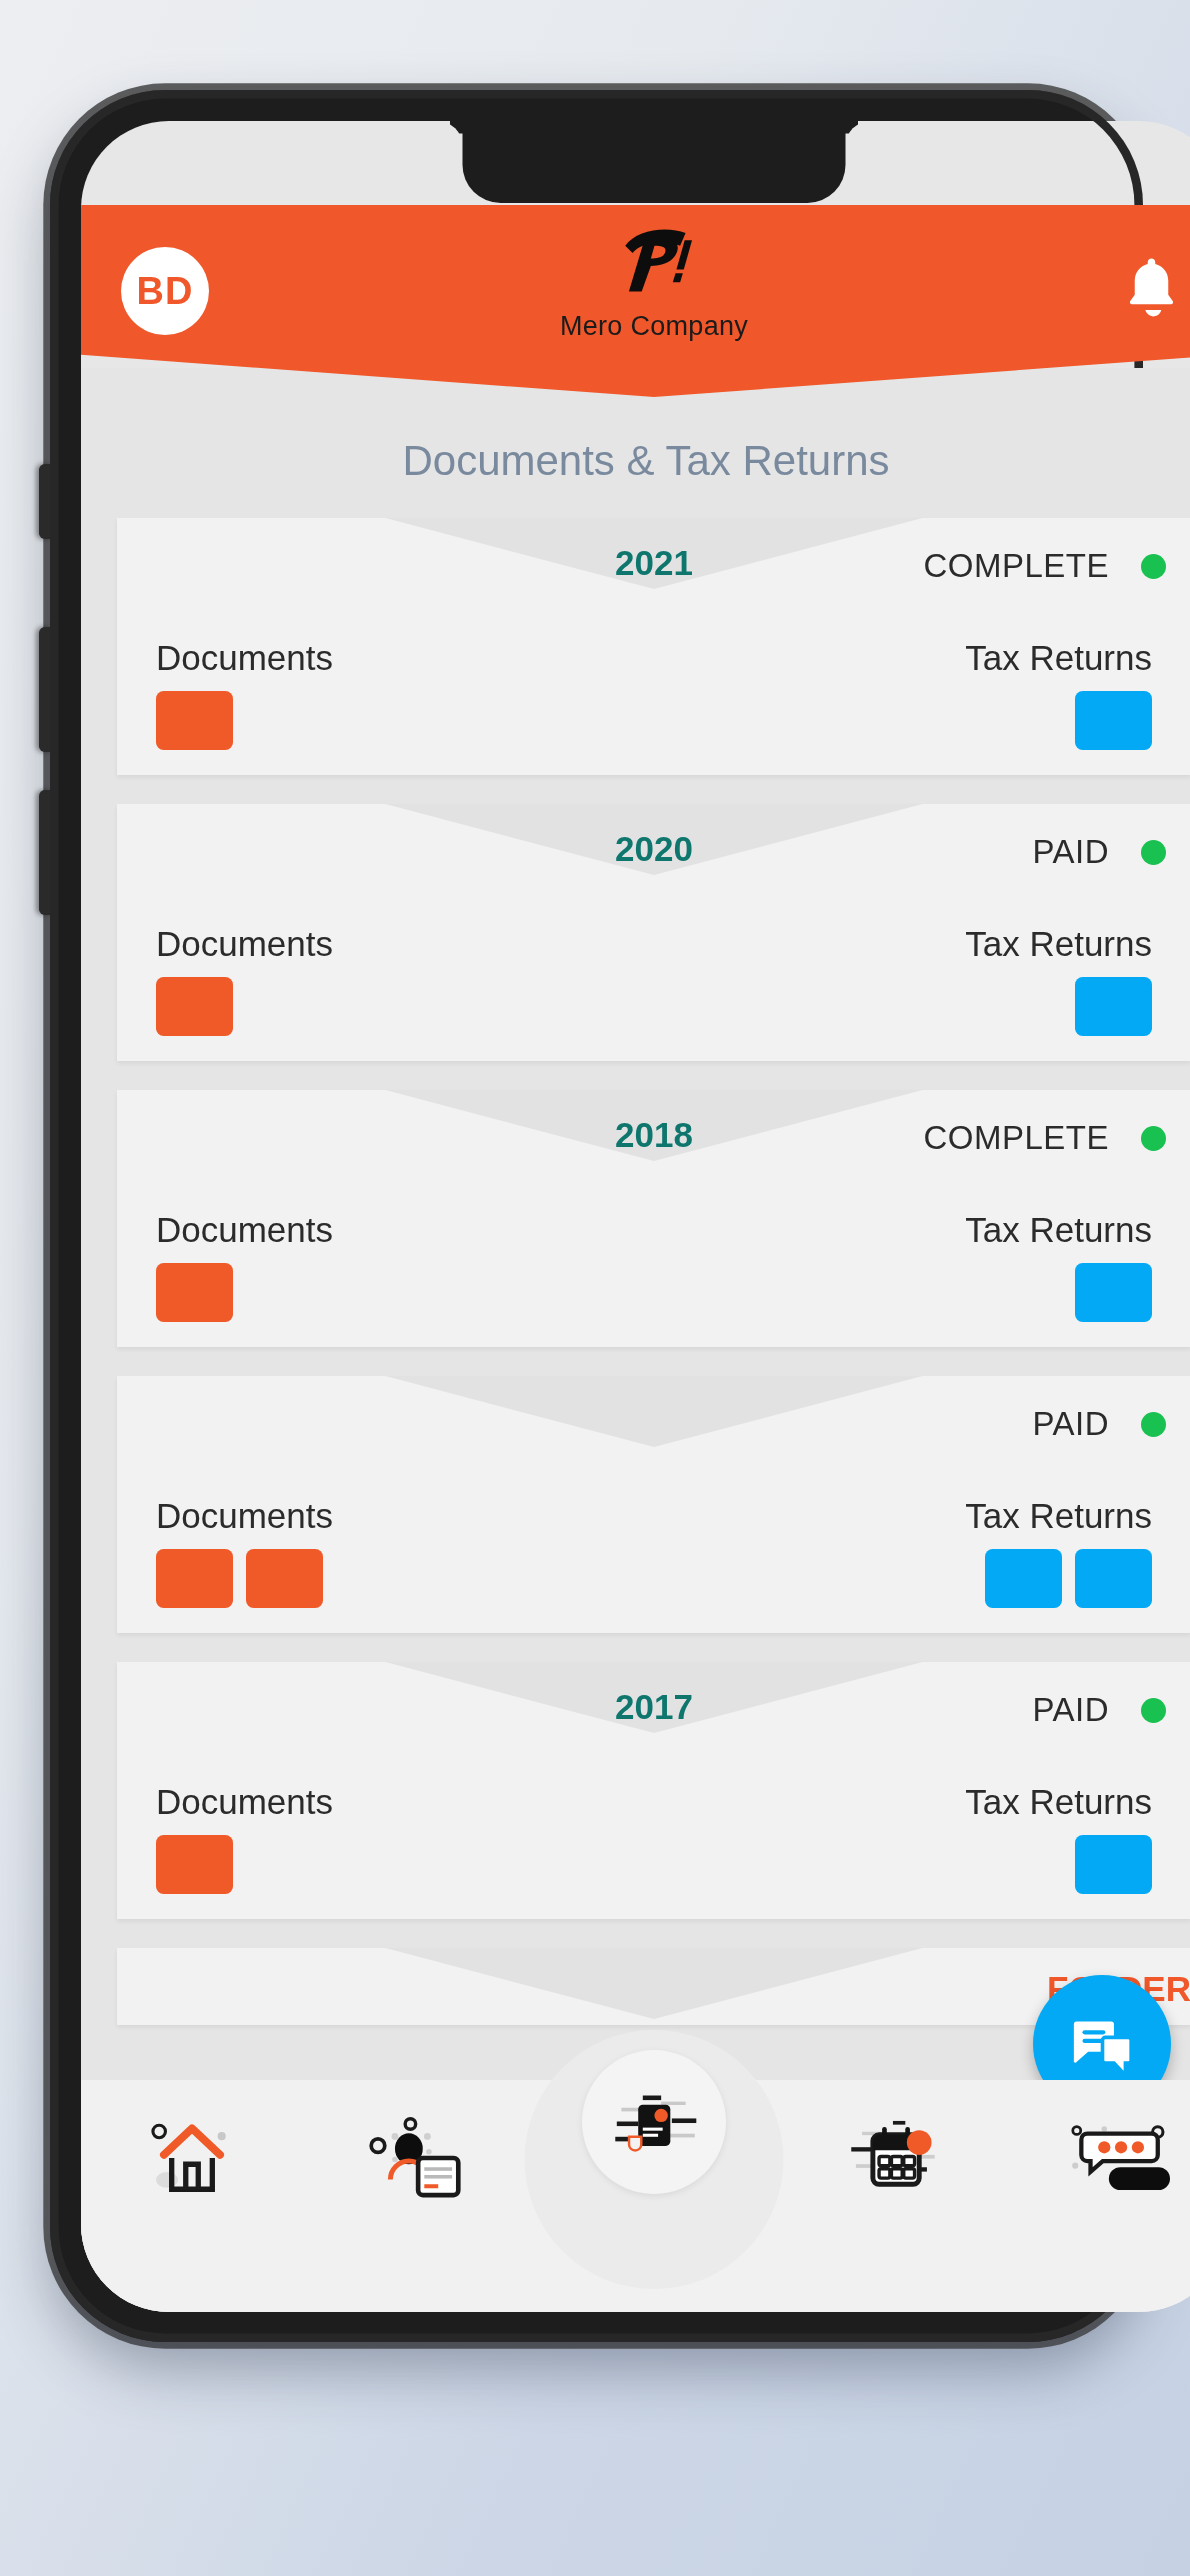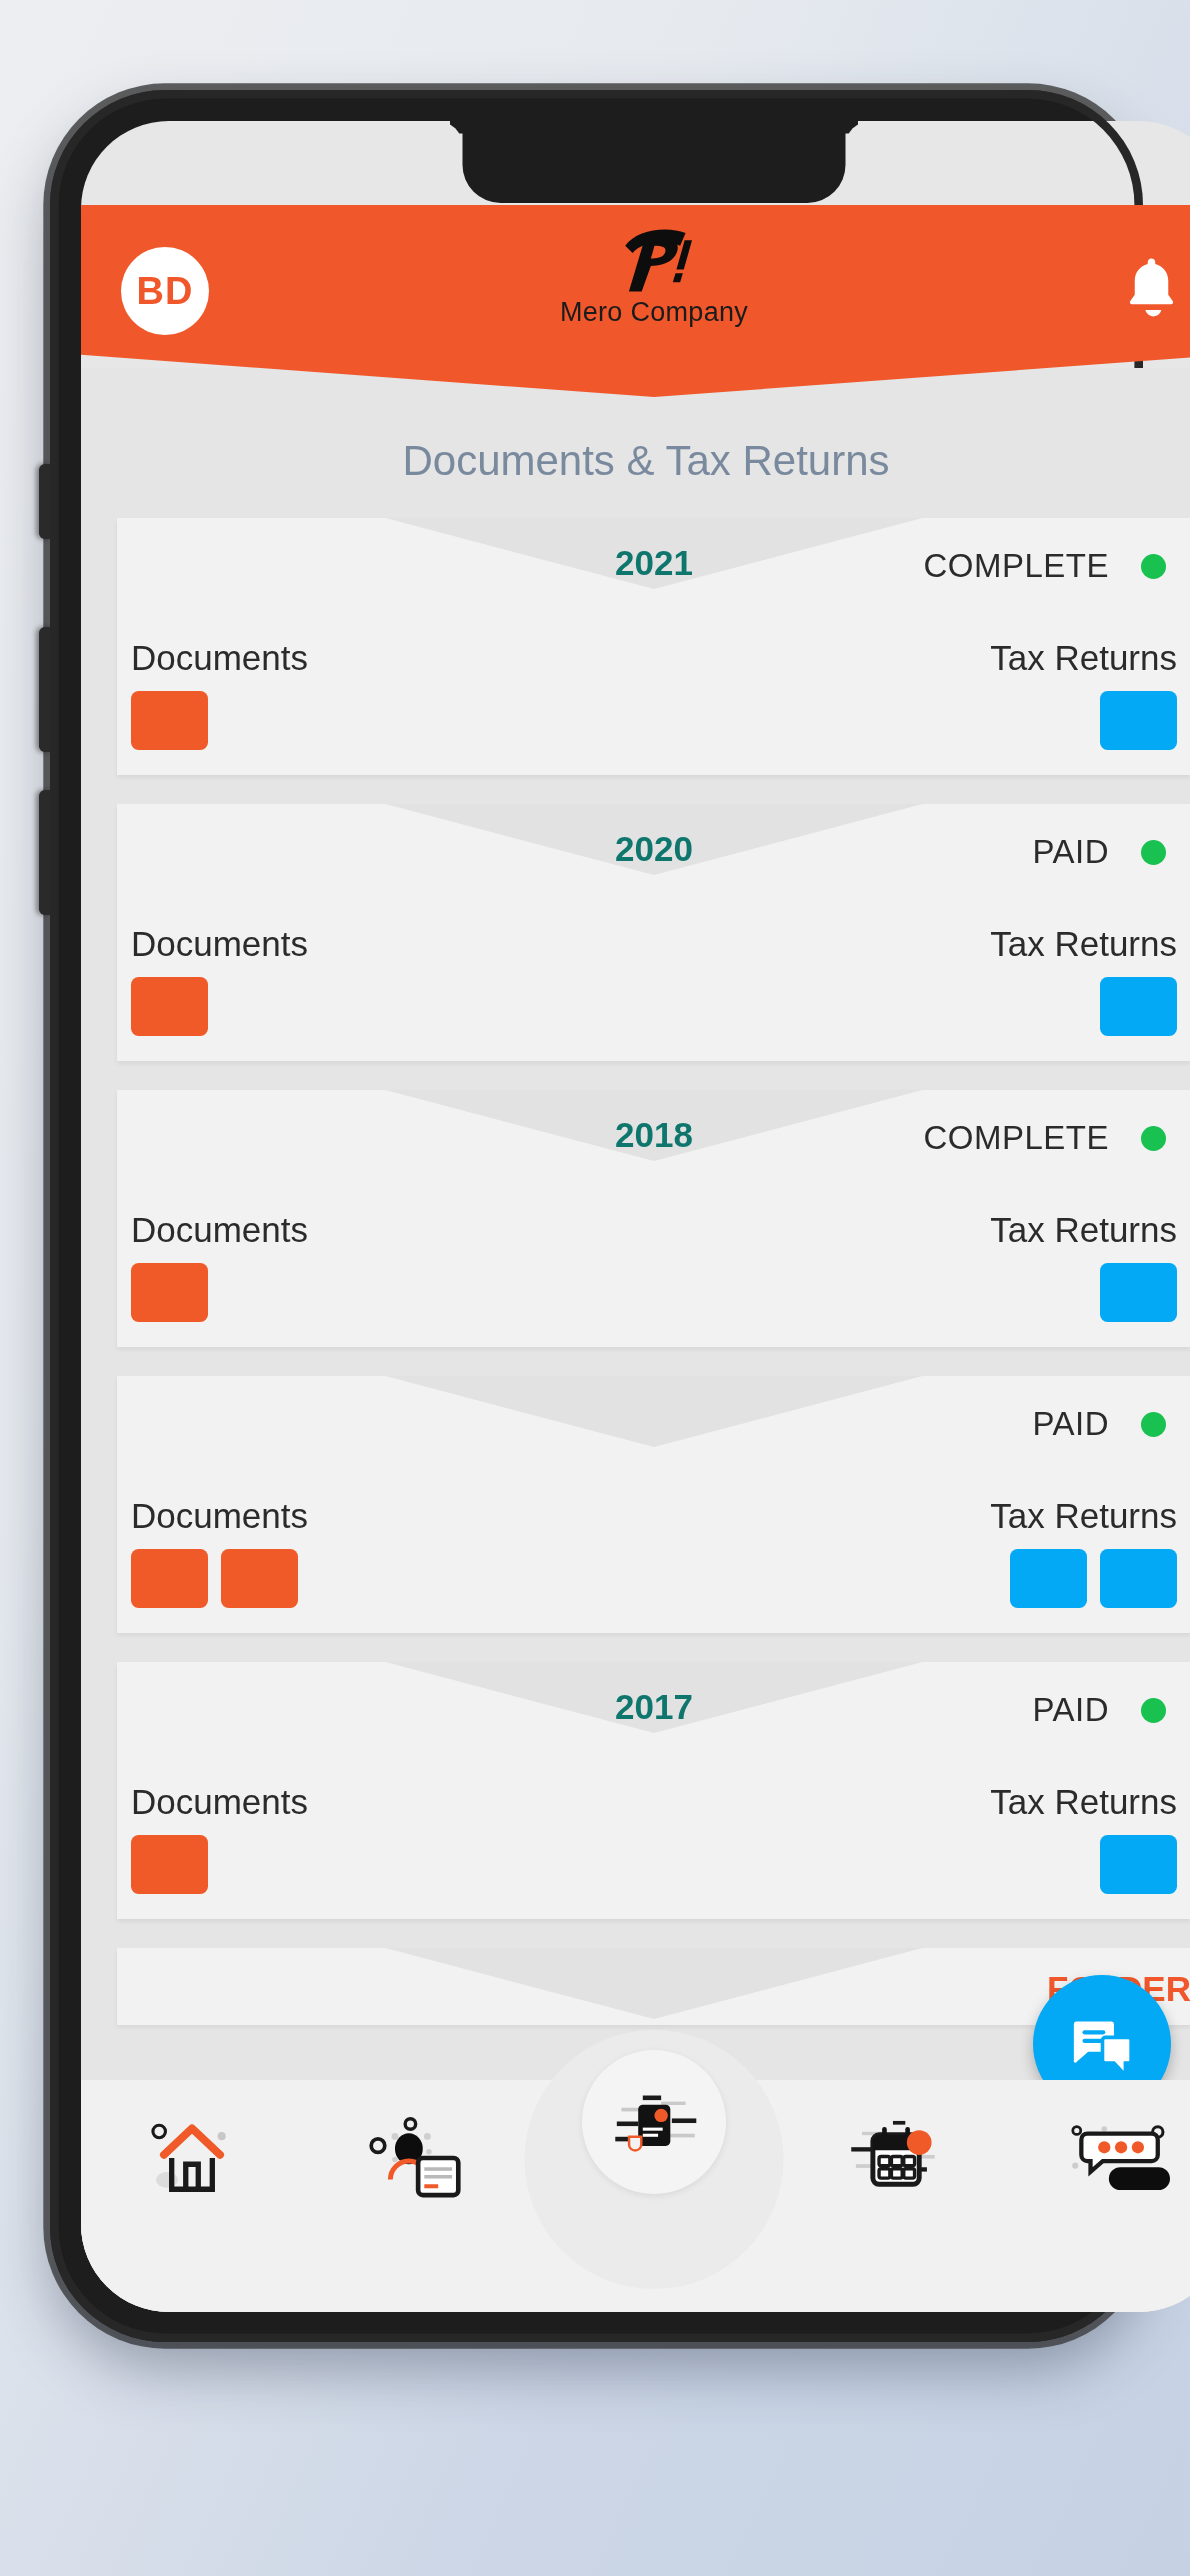--- a/index.html
+++ b/index.html
@@ -115,21 +115,21 @@
     position: absolute;
     left: 50%;
     transform: translateX(-50%);
     top: 17px;
     text-align: center;
     width: 345px;
   }
   #logo-mark { width: 92px; height: 75px; display: block; margin: 0 auto; }
   #brand-name {
     display: block;
-    margin-top: 0;
+    margin-top: 14px;
     font-size: 27px;
     color: #1b1b1b;
     letter-spacing: 0.3px;
   }
   #bell-btn {
     position: absolute;
     right: 42px; top: 46px;
     width: 67px; height: 73px;
   }
 
@@ -192,21 +192,21 @@
   .status-dot {
     width: 25px; height: 25px;
     border-radius: 50%;
     background: #18c150;
   }
   .card-cols {
     position: absolute;
     left: 0; right: 0; bottom: 25px;
     display: flex;
     justify-content: space-between;
-    padding: 0 14px;
+    padding: 0 39px;
   }
   .col-left { text-align: left; }
   .col-right { text-align: right; }
   .col-label {
     font-size: 35px;
     color: #2b2b2b;
     margin-bottom: 13.4px;
   }
   .tile-row { display: flex; gap: 13.4px; }
   .col-right .tile-row { justify-content: flex-end; }

